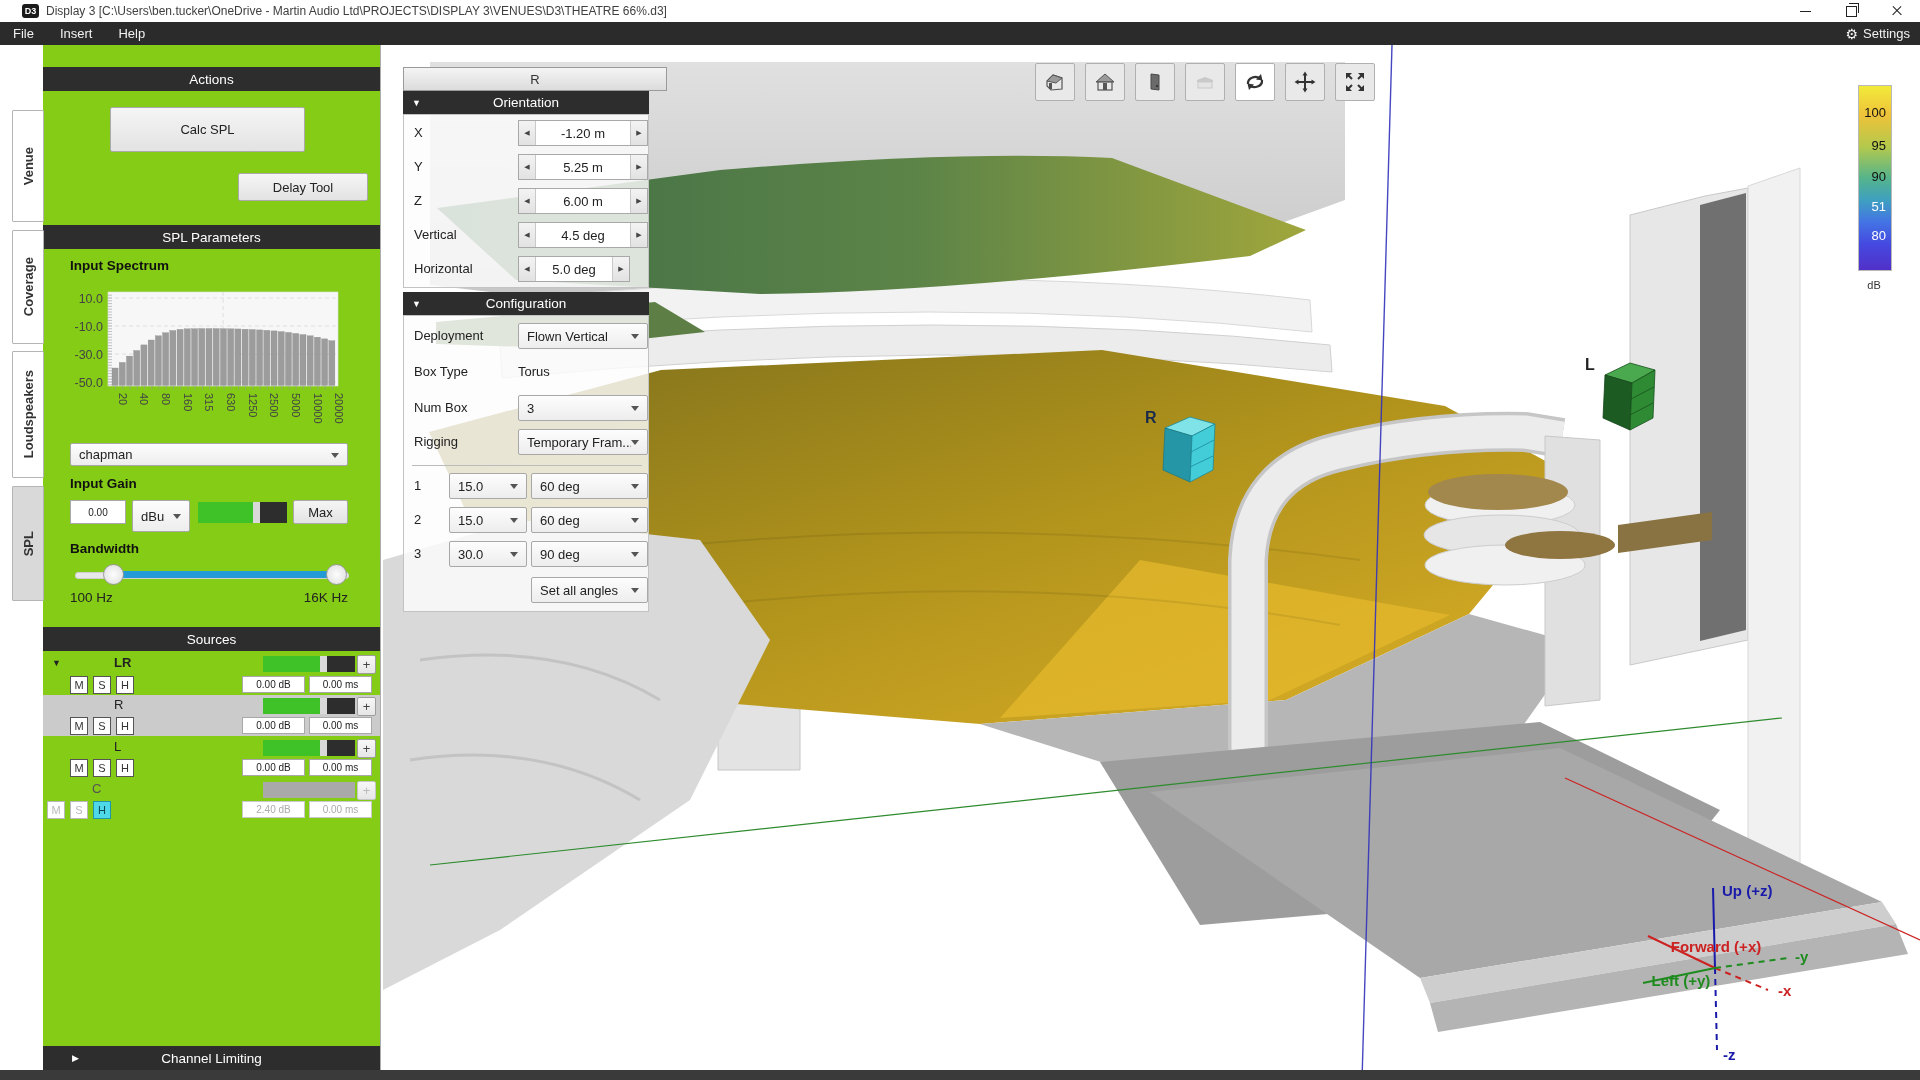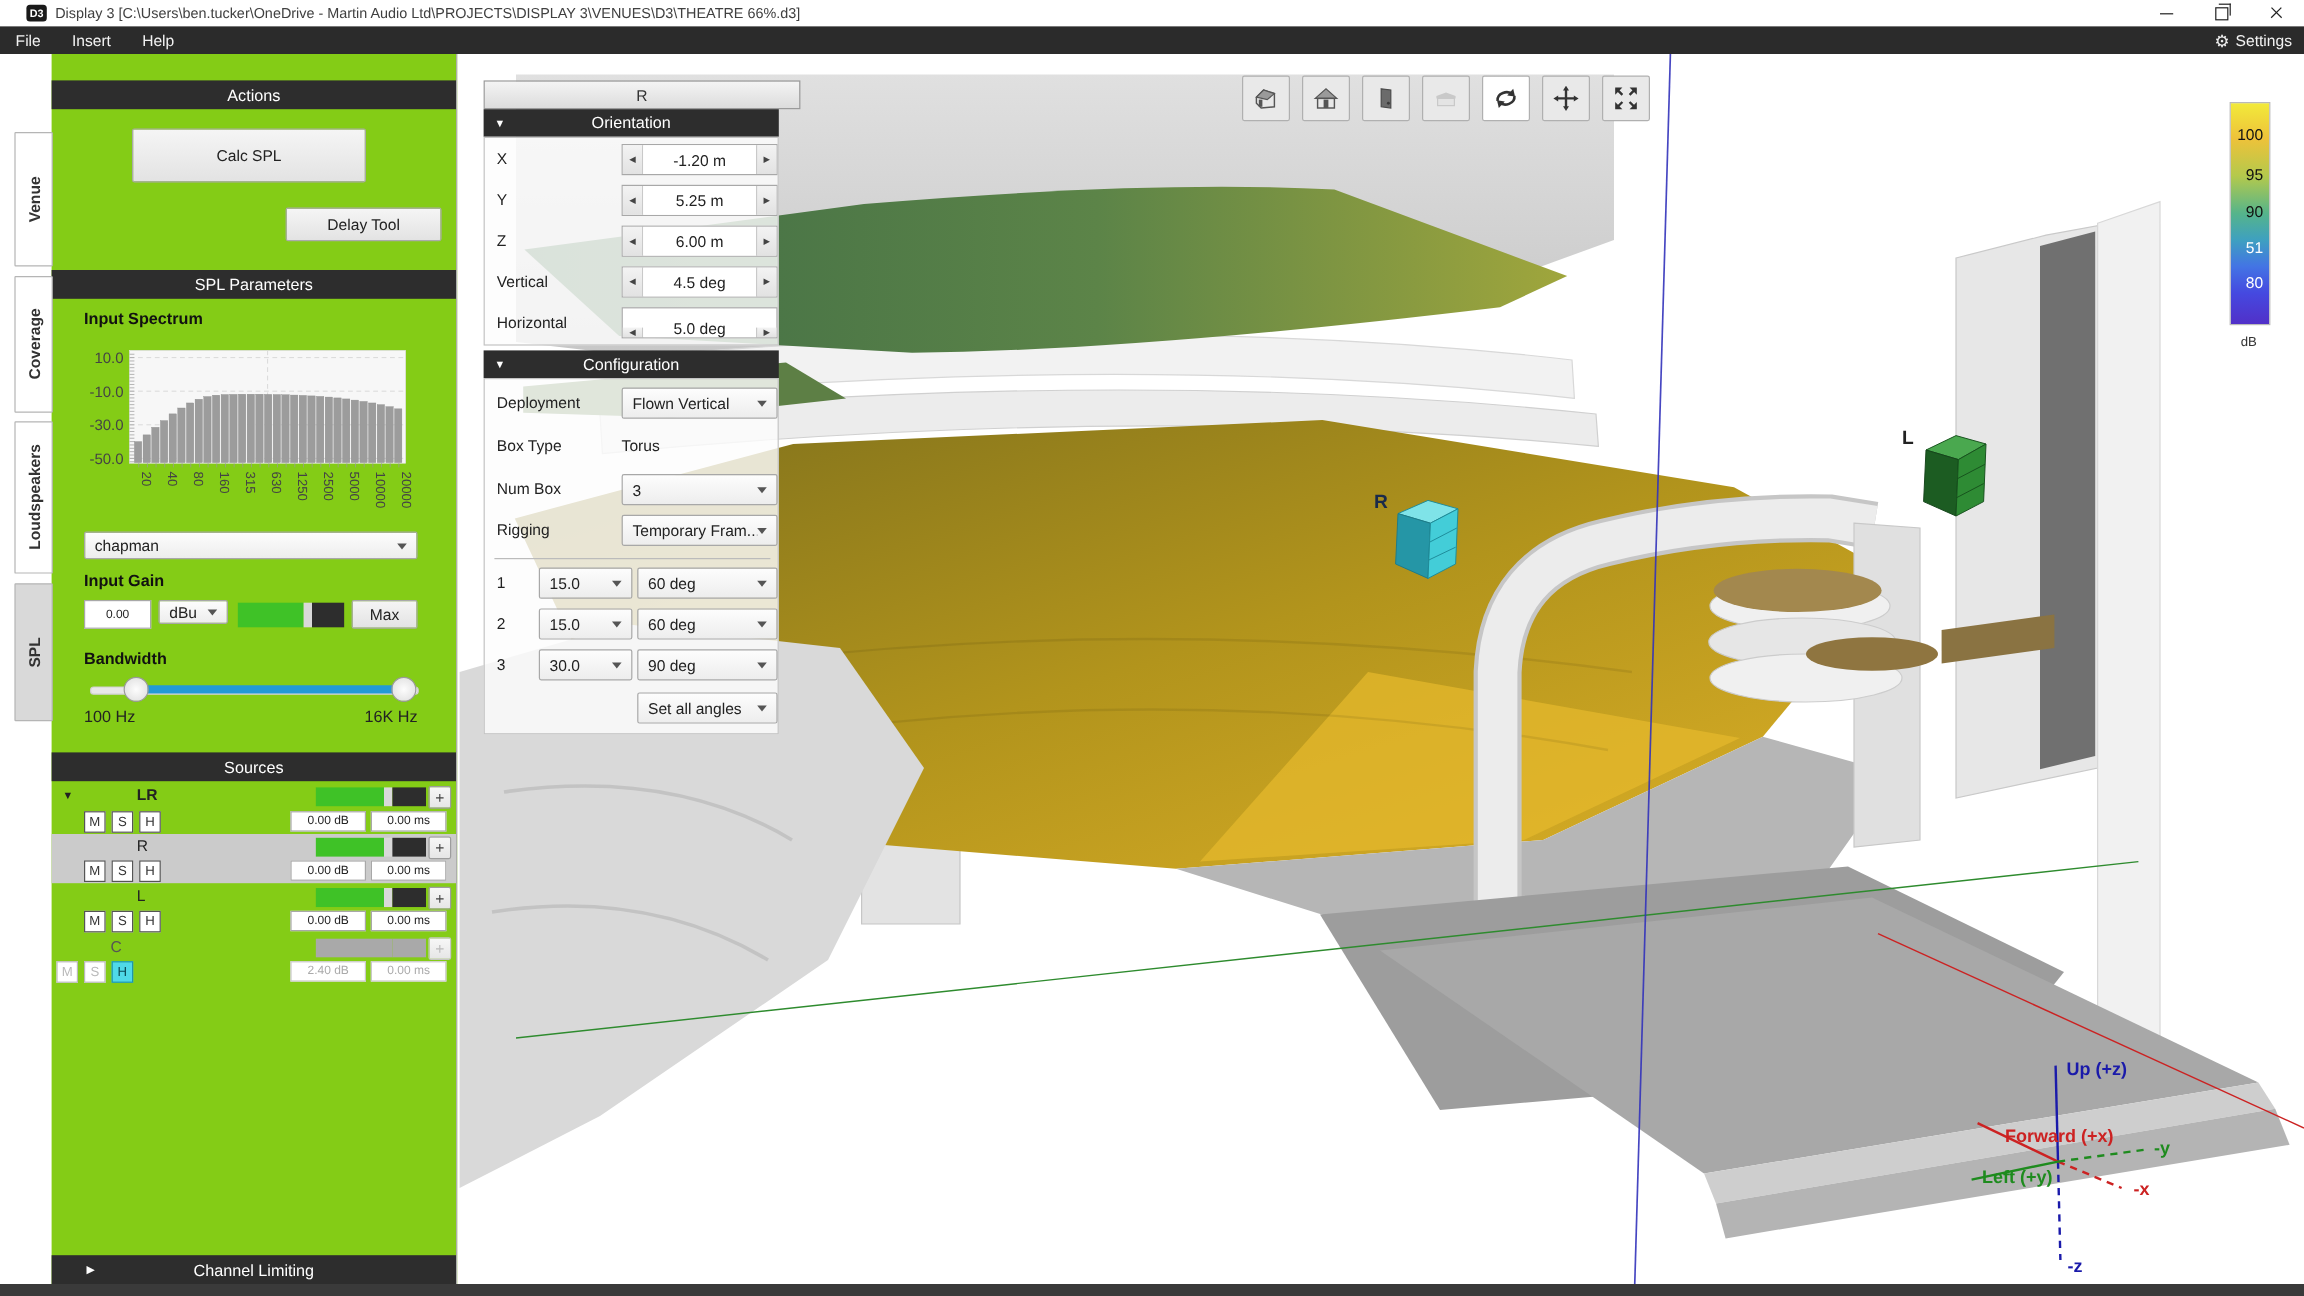--- a/index.html
+++ b/index.html
@@ -371,21 +371,21 @@
           <text x="258.7096774193549" y="103" font-size="11" fill="#444" transform="rotate(90 258.7096774193549 103)">10000</text>
           <text x="280.38709677419354" y="103" font-size="11" fill="#444" transform="rotate(90 280.38709677419354 103)">20000</text>
         </svg>
     </div>
     <div class="combo" style="left:27px;top:398px;width:278px;height:23px;">
       <span>chapman</span>
         <span class="caret"></span>
     </div>
     <div class="bold-lbl" style="left:27px;top:431px;">Input Gain</div>
     <div class="field" style="left:27px;top:455px;width:56px;height:24px;">0.00</div>
-    <div class="combo" style="left:89px;top:455px;width:58px;height:20px;">
+    <div class="combo" style="left:89px;top:455px;width:58px;height:32px;">
       <span>dBu</span>
         <span class="caret"></span>
     </div>
     <div class="meter" style="left:155px;top:457px;width:89px;height:21px;">
       <i class="m-green"></i>
         <i class="m-gap"></i>
         <i class="m-dark"></i>
     </div>
     <button class="btn" style="left:250px;top:455px;width:55px;height:24px;">Max</button>
     <div class="bold-lbl" style="left:27px;top:496px;">Bandwidth</div>
@@ -485,21 +485,21 @@
         <div class="sp-val">6.00 m</div>
         <button class="sp-btn r">▶</button>
       </div>
       <span class="insp-row-lbl" style="top:112px;">Vertical</span>
       <div class="spinner" style="left:114px;top:107px;width:130px;">
         <button class="sp-btn">◀</button>
         <div class="sp-val">4.5 deg</div>
         <button class="sp-btn r">▶</button>
       </div>
       <span class="insp-row-lbl" style="top:146px;">Horizontal</span>
-      <div class="spinner" style="left:114px;top:141px;width:130px;align-items:flex-end;">
+      <div class="spinner" style="left:114px;top:141px;width:112px;">
         <button class="sp-btn">◀</button>
         <div class="sp-val">5.0 deg</div>
         <button class="sp-btn r">▶</button>
       </div>
     </div>
     <div class="insp-sec" style="top:225px;">
       <span class="arrow">▼</span>
       <span>Configuration</span>
     </div>
     <div class="insp-body" style="top:248px;height:297px;">

